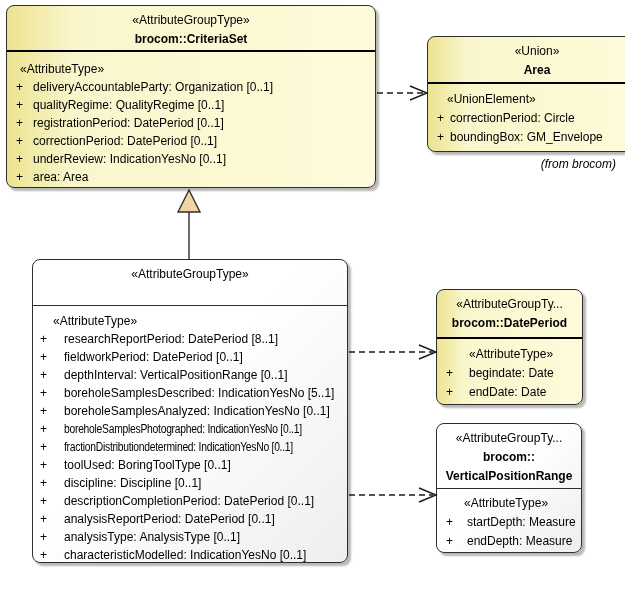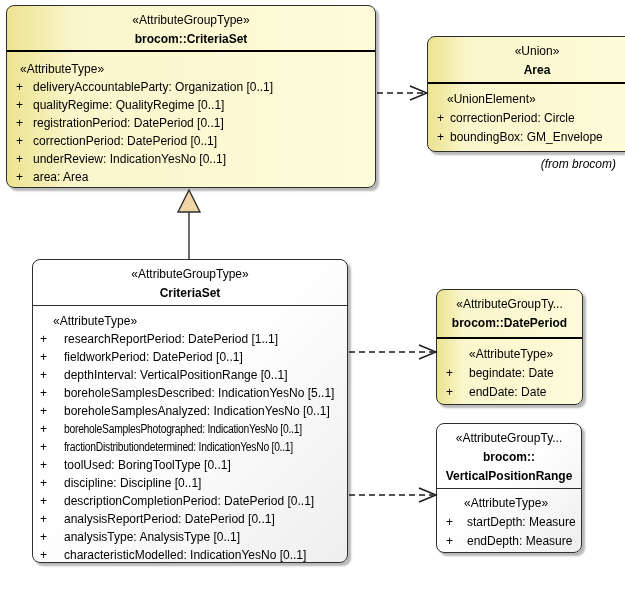--- a/index.html
+++ b/index.html
@@ -132,28 +132,27 @@
           <span class="vis">+</span>
           <span class="attr-text">boundingBox: GM_Envelope</span>
         </div>
       </div>
   </div>
   <div class="caption">(from brocom)</div>
 
   <div class="uml-class fill-gray b3">
     <div class="hdr hdr-sep-thin">
       <div class="stereo">«AttributeGroupType»</div>
-      <div class="cname">CriteriaSet</div>
-    </div>
-    <div class="body">
-      <div class="sect">«AttributeType»</div>
-
-        <div class="attr-row">
-          <span class="vis">+</span>
-          <span class="attr-text">researchReportPeriod: DatePeriod [1..1]</span>
+    </div>
+    <div class="body">
+      <div class="sect">«AttributeType»</div>
+
+        <div class="attr-row">
+          <span class="vis">+</span>
+          <span class="attr-text">researchReportPeriod: DatePeriod [8..1]</span>
         </div>
 
         <div class="attr-row">
           <span class="vis">+</span>
           <span class="attr-text">fieldworkPeriod: DatePeriod [0..1]</span>
         </div>
 
         <div class="attr-row">
           <span class="vis">+</span>
           <span class="attr-text">depthInterval: VerticalPositionRange [0..1]</span>

